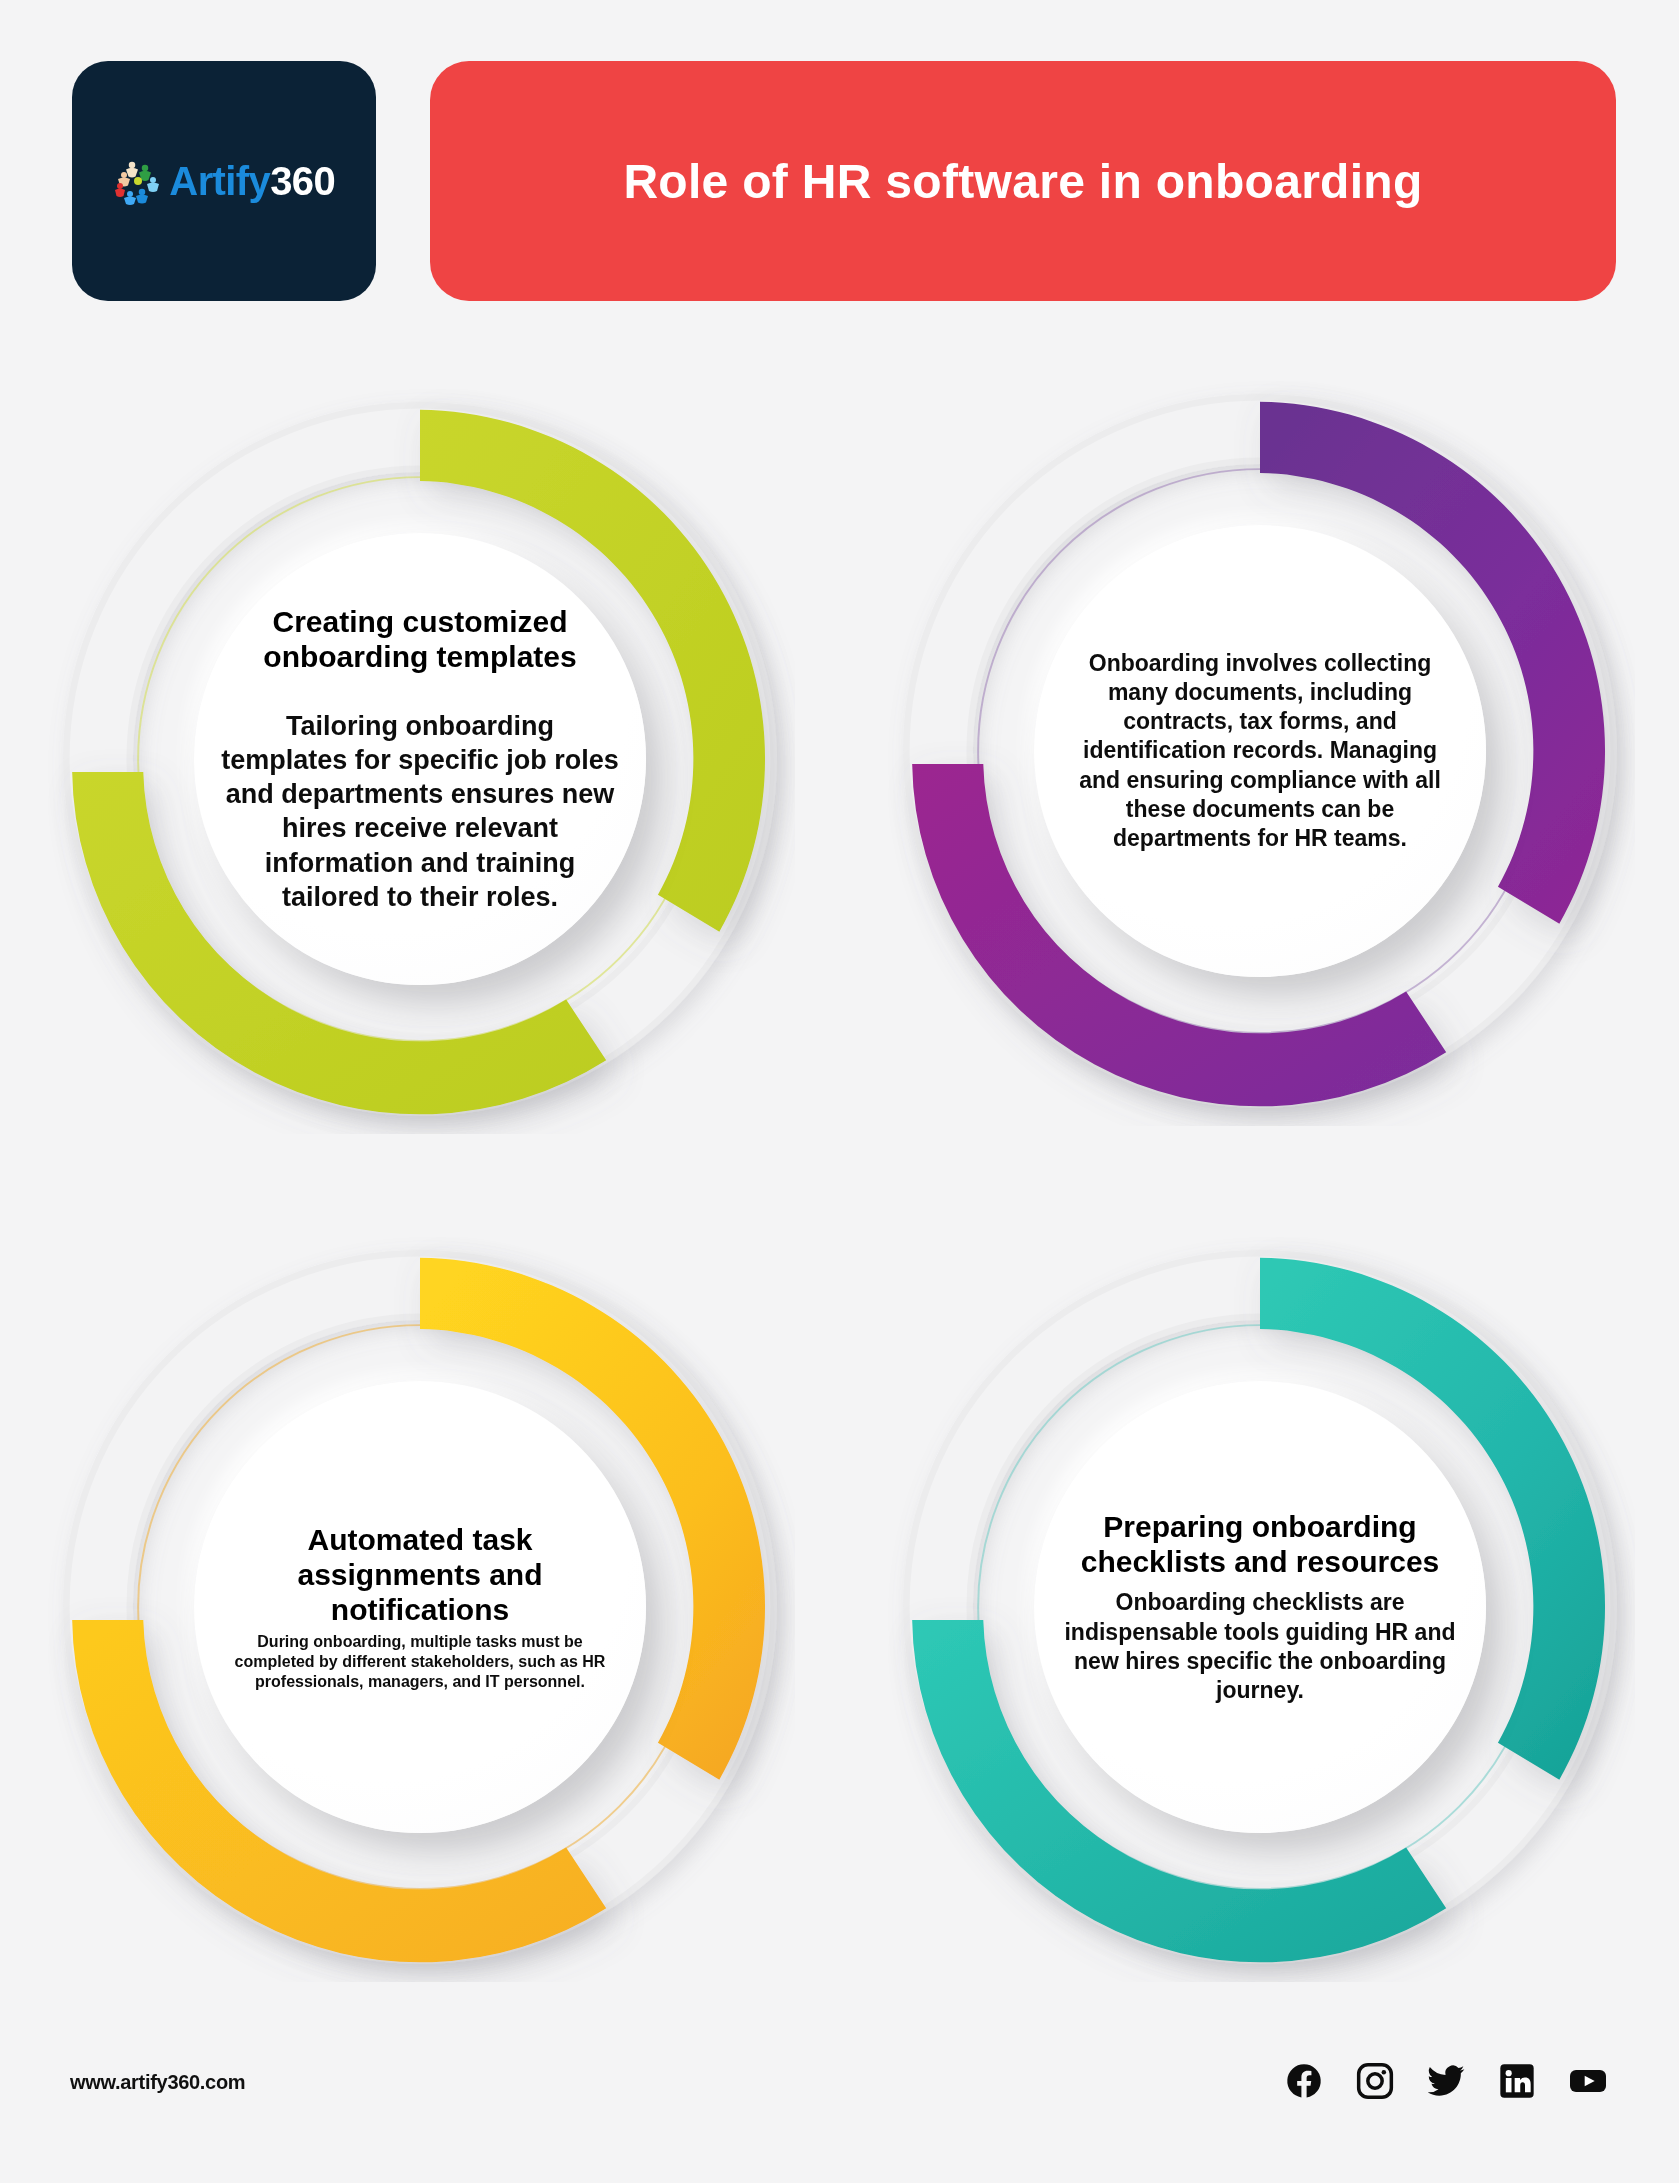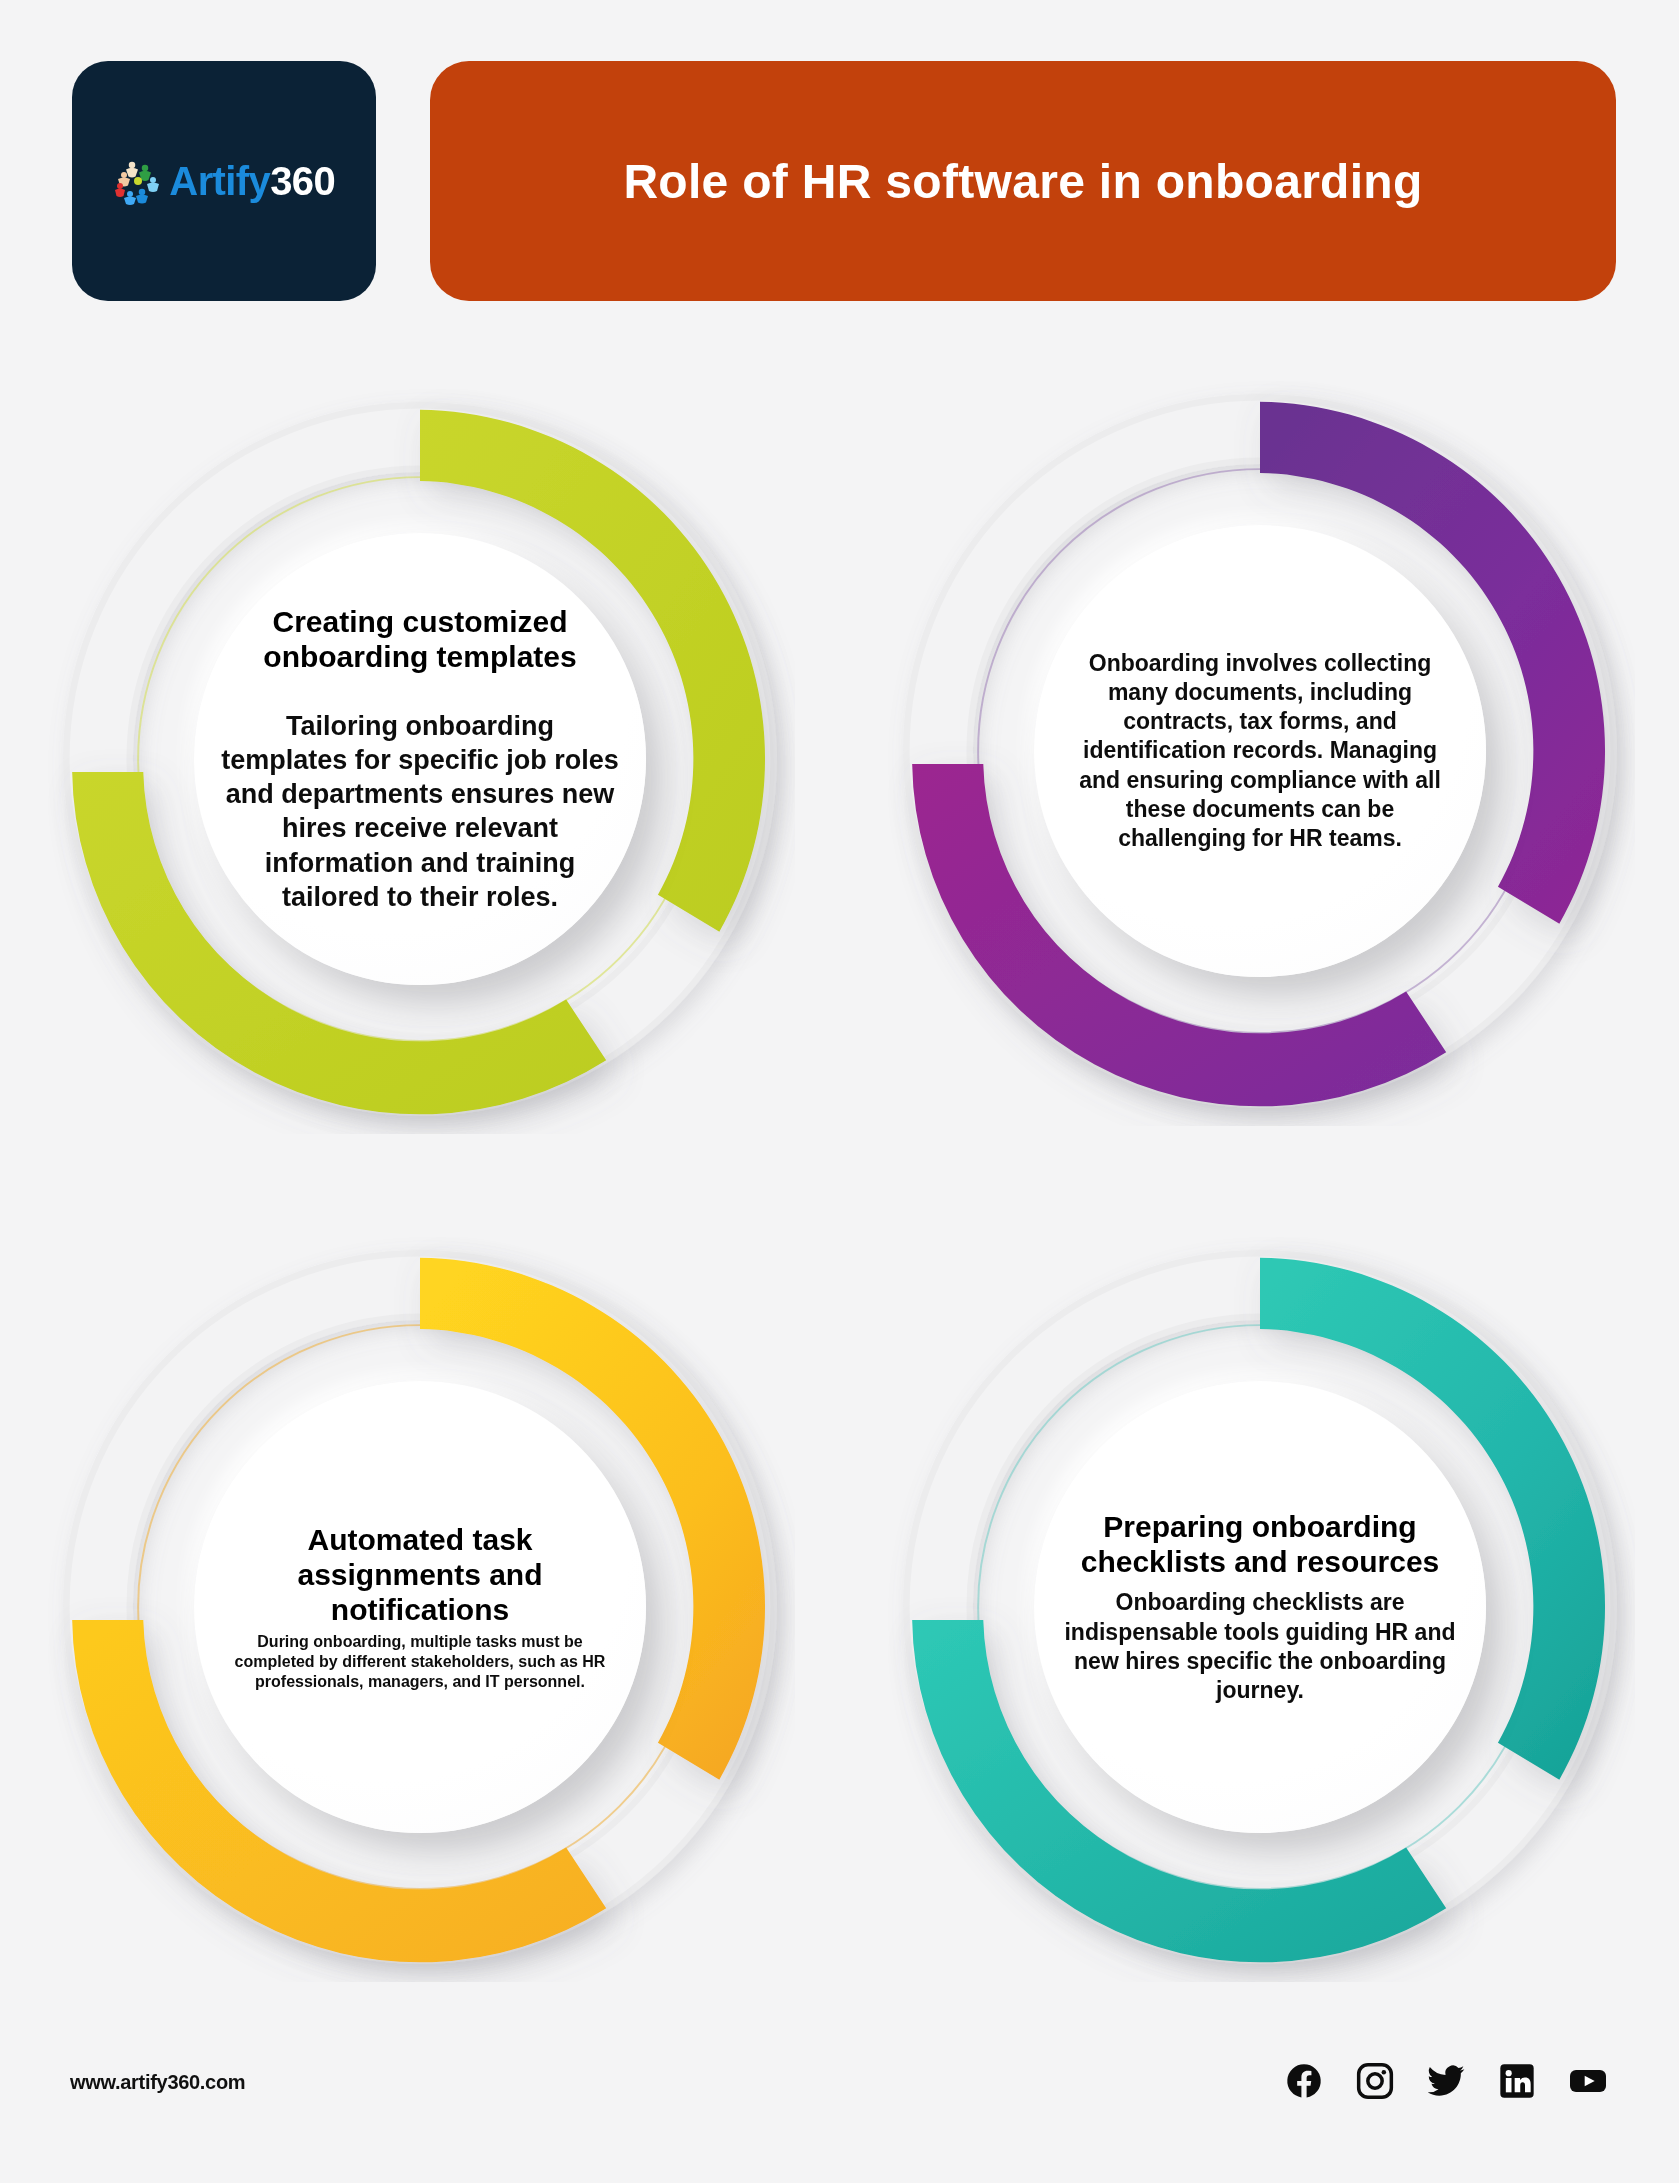--- a/index.html
+++ b/index.html
@@ -47,21 +47,21 @@
     line-height: 1;
     white-space: nowrap;
   }
   .logo-artify { color: #1b8bdc; }
   .logo-360 { color: #ffffff; }
 
   .title-box {
     position: absolute;
     left: 430px; top: 61px;
     width: 1186px; height: 240px;
-    background: #c2410c;
+    background: #ef4444;
     border-radius: 39px;
     display: flex;
     align-items: center;
     justify-content: center;
   }
   .title-text {
     color: #ffffff;
     font-size: 48px;
     font-weight: bold;
     letter-spacing: 0.3px;
@@ -276,21 +276,21 @@
           <circle cx="580" cy="580" r="498" fill="none" stroke="#f3f3f4" stroke-width="88"></circle>
           <circle cx="580" cy="580" r="436" fill="none" stroke="#9f7fb8" stroke-width="3" opacity="0.55"></circle>
           <g filter="url(#sh2)">
             <path d="M 580 40 A 540 540 0 0 1 1043 847 L 948 790 A 430 430 0 0 0 580 150 Z" fill="url(#gPurpA)"></path>
           </g>
           <g filter="url(#sh2)">
             <path d="M 42 600 A 538 538 0 0 0 868 1046 L 806 952 A 428 428 0 0 1 152 600 Z" fill="url(#gPurpB)"></path>
           </g>
         </svg>
         <div class="inner-disc">
-          <div class="card-body">Onboarding involves collecting many documents, including contracts, tax forms, and identification records. Managing and ensuring compliance with all these documents can be challenging for HR teams.</div>
+          <div class="card-body">Onboarding involves collecting many documents, including contracts, tax forms, and identification records. Managing and ensuring compliance with all these documents can be departments for HR teams.</div>
         </div>
       </div>
     </div>
 
     <div class="cell bl">
       <div class="ring-wrap">
         <svg class="ring-svg" viewBox="0 0 1160 1160">
           <defs>
             <linearGradient id="gYelA" x1="0.15" y1="0" x2="0.95" y2="1">
               <stop offset="0%" stop-color="#ffd520"></stop>

